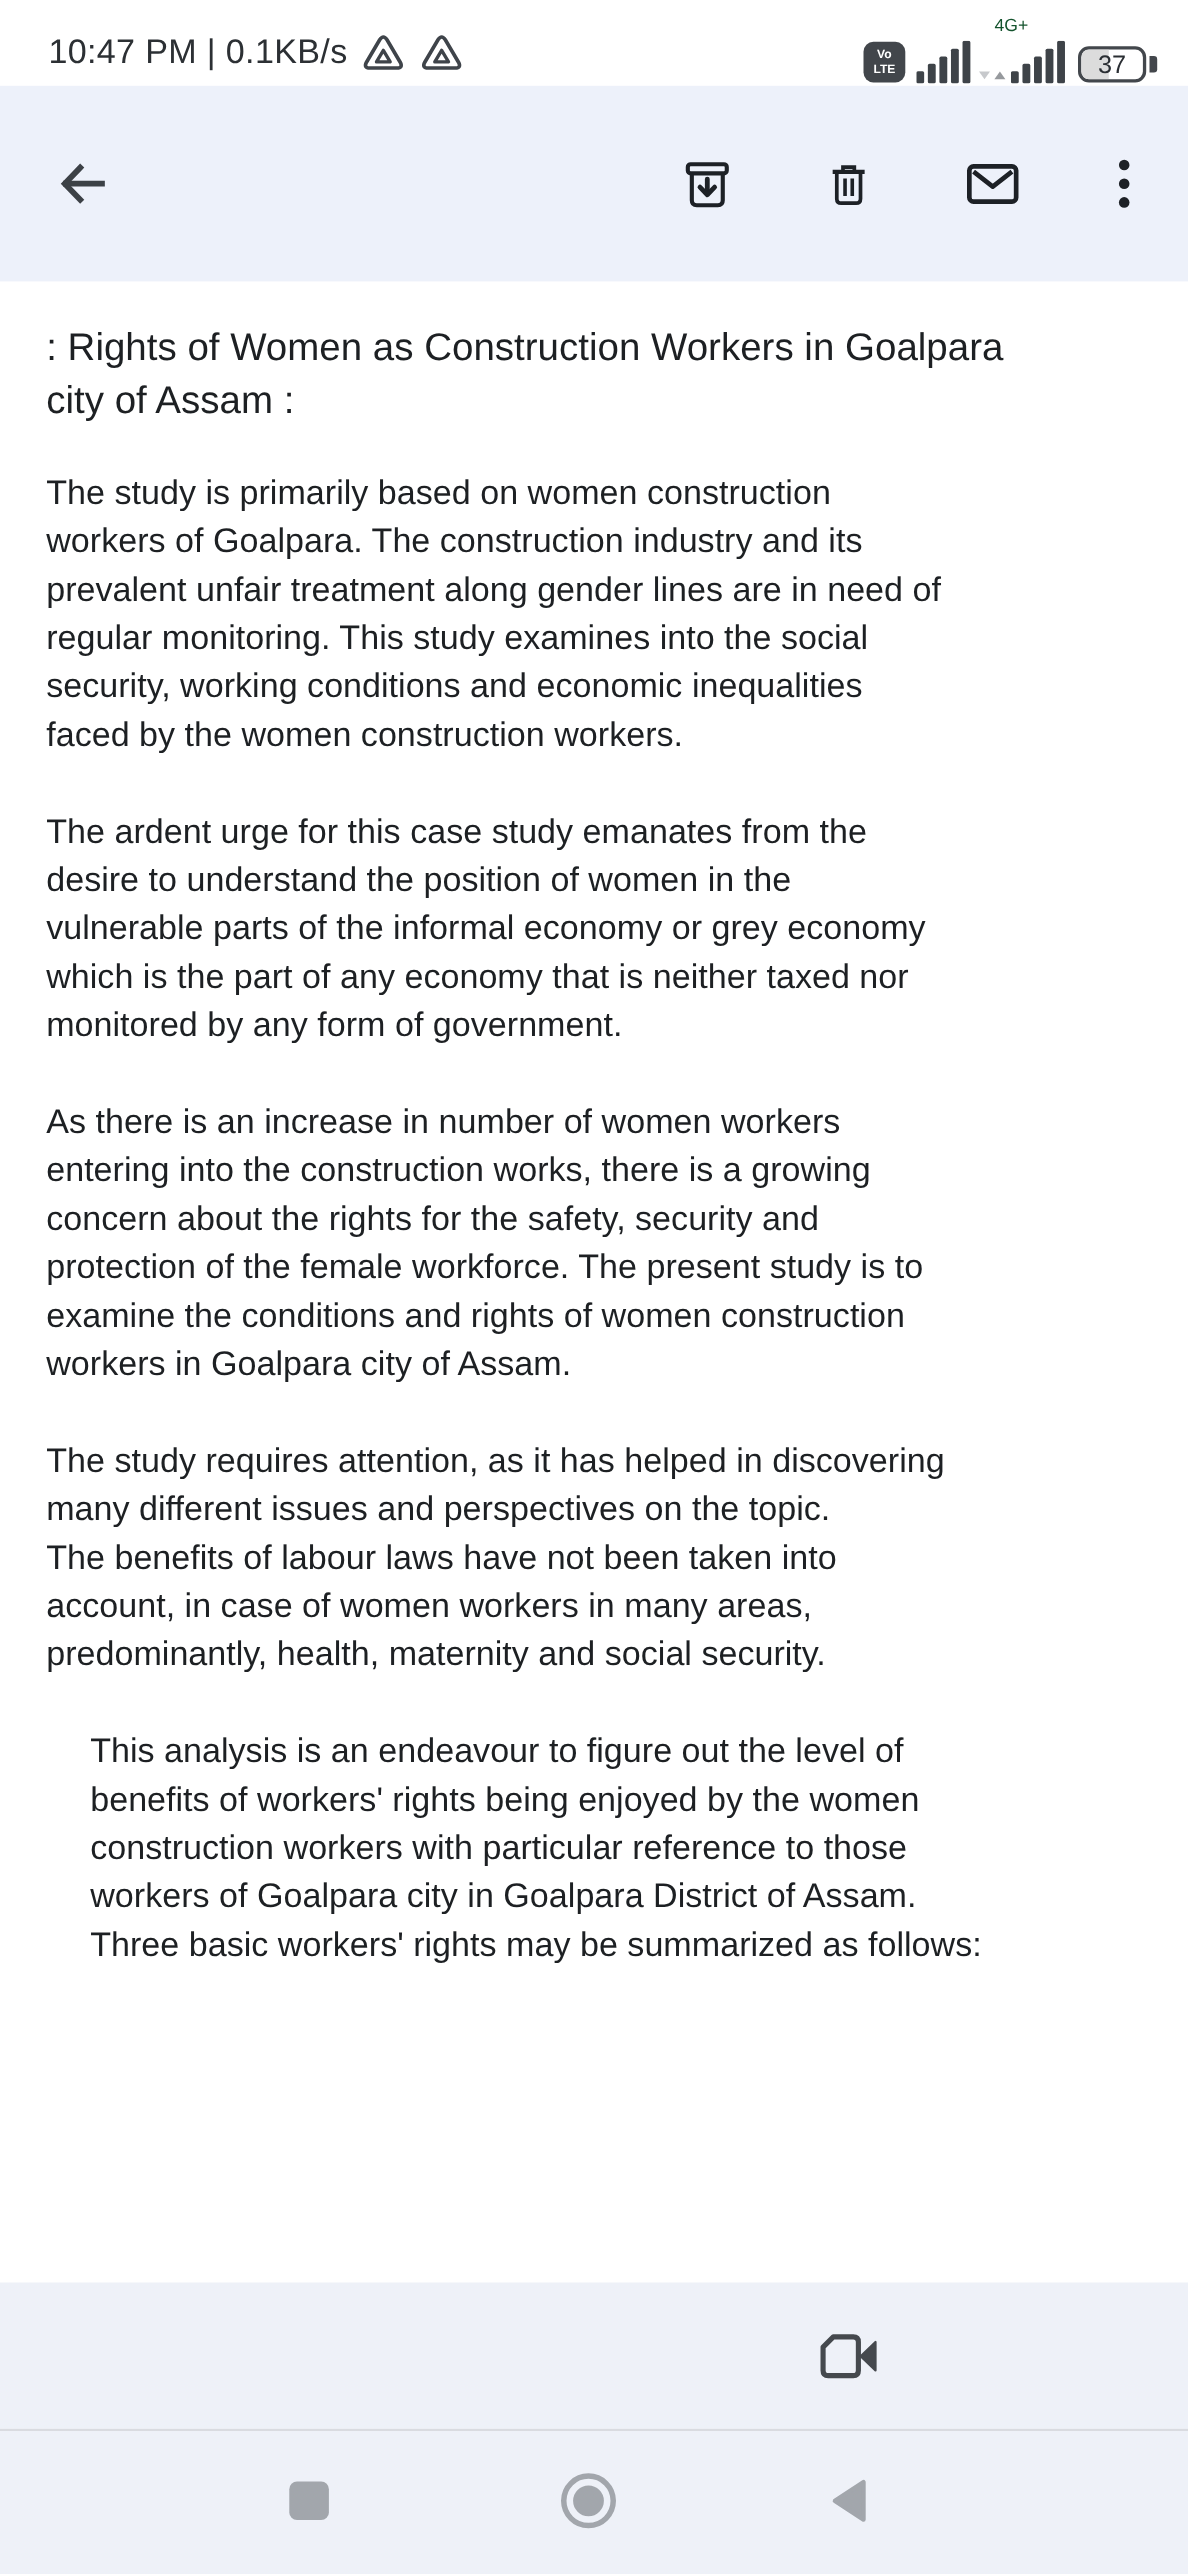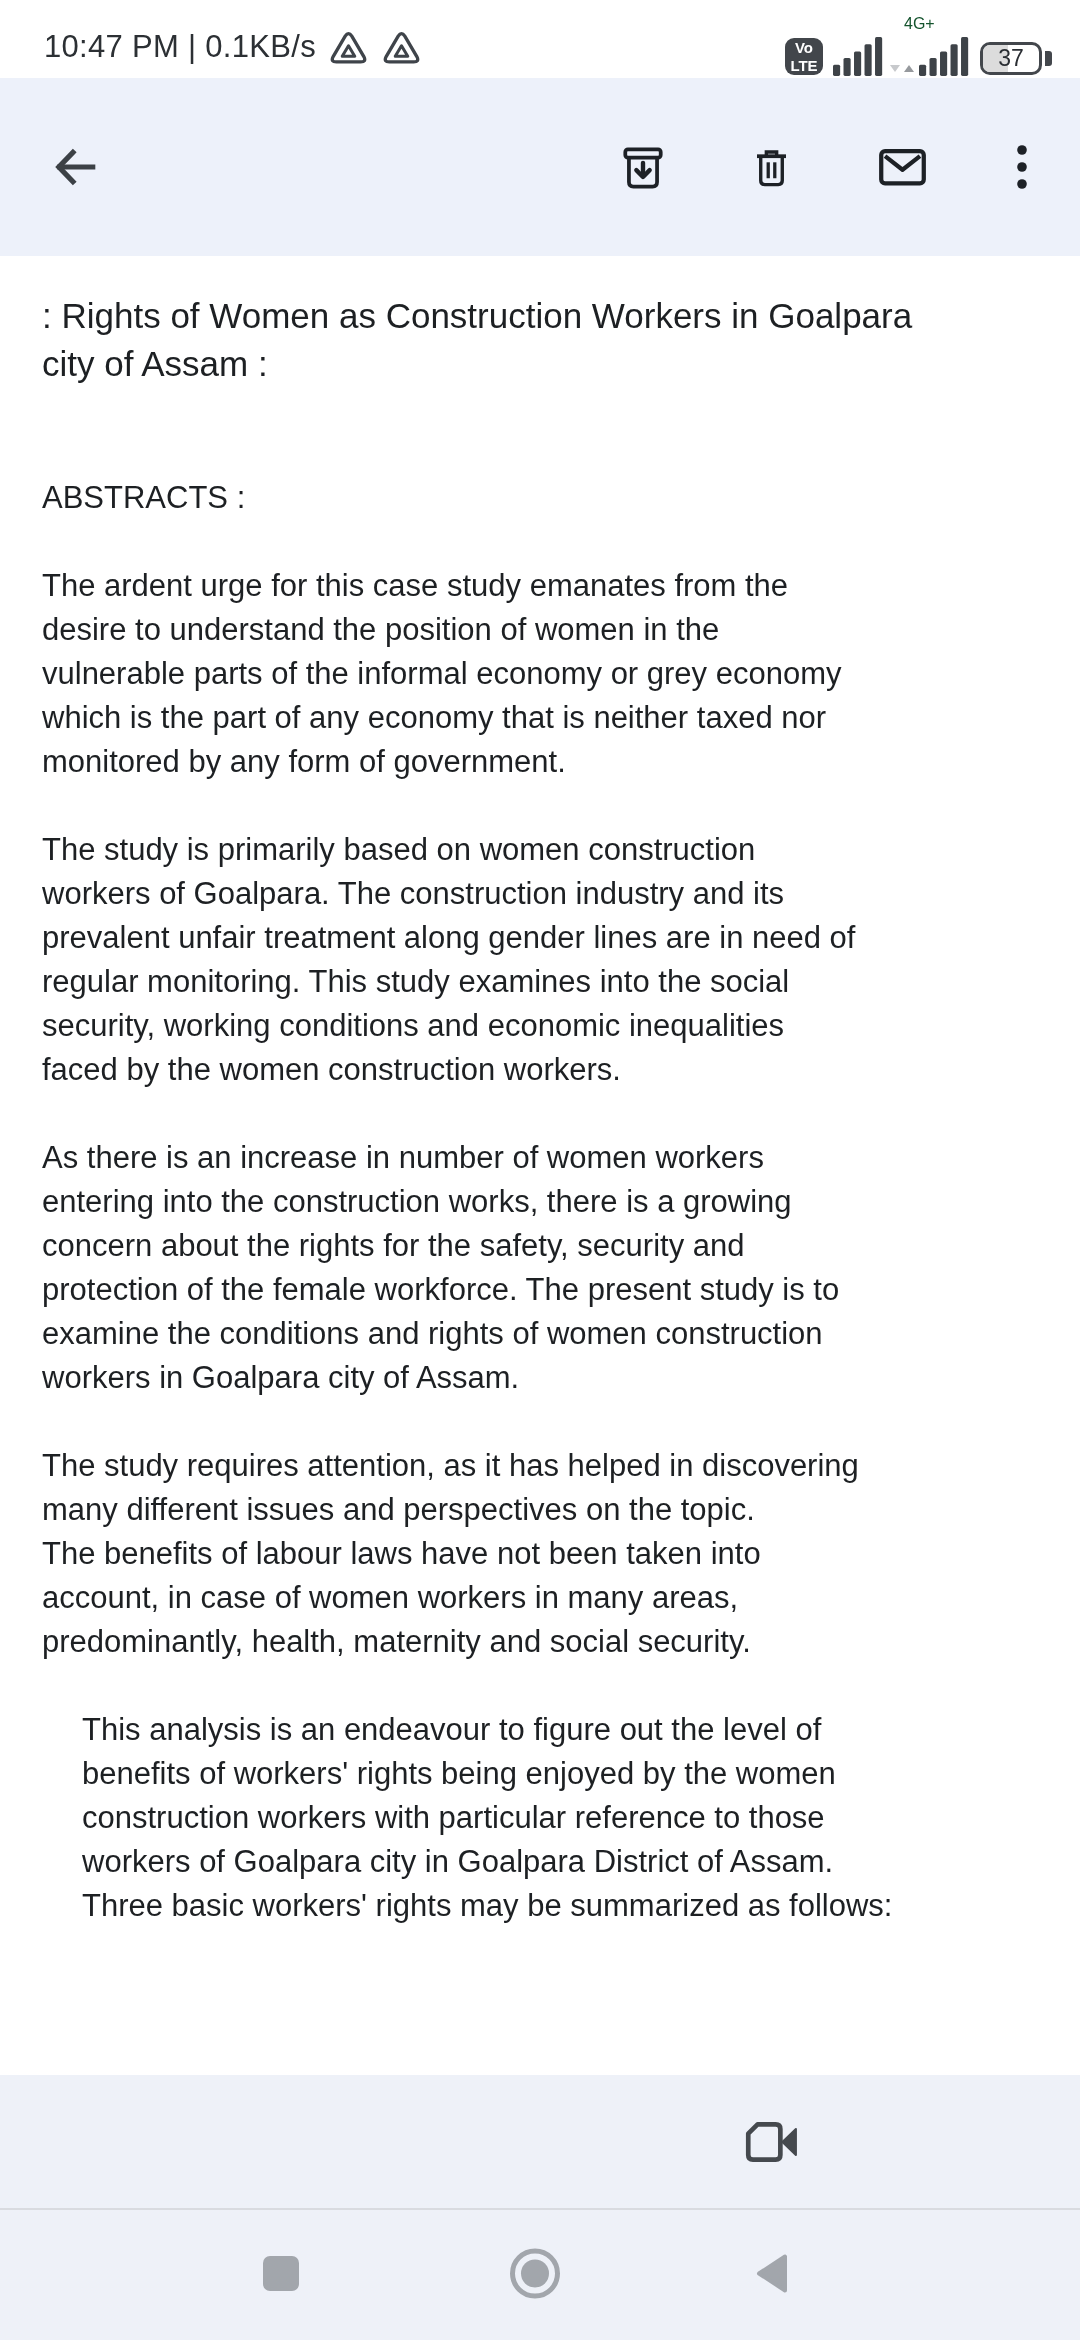--- a/index.html
+++ b/index.html
@@ -14,21 +14,21 @@
   .status-bar {
     position:absolute; top:0; left:0; width:1080px; height:78px;
     background:#ffffff; display:flex; align-items:center;
     justify-content:space-between; padding:16px 28px 0 44px;
   }
   .sb-left { display:flex; align-items:center; gap:12px; }
   .sb-time { font-size:31px; color:#2c3034; letter-spacing:0.3px; }
   .sb-right { display:flex; align-items:flex-end; gap:10px; }
   .volte {
     width:38px; height:37px; background:#42464b; border-radius:9px;
-    color:#ffffff; font-size:15px; font-weight:bold; line-height:1.15;
+    color:#ffffff; font-size:11px; font-weight:bold; line-height:1.15;
     display:flex; flex-direction:column; align-items:center; justify-content:center;
     margin-bottom:1px;
   }
   .sim2 { position:relative; width:76px; height:58px; }
   .net-label { position:absolute; top:-3px; left:10px; font-size:16px; color:#14532d; }
   .arrows { position:absolute; bottom:2px; left:-6px; }
   .sim2 svg.bars { position:absolute; bottom:0; right:0; }
   .battery { display:flex; align-items:center; margin-bottom:1px; }
   .batt-body {
     position:relative; width:62px; height:33px;
@@ -185,32 +185,31 @@
           <circle cx="11" cy="25" r="4.8" fill="#1d2126"></circle>
           <circle cx="11" cy="42" r="4.8" fill="#1d2126"></circle>
         </svg>
       </button>
     </div>
   </div>
 
   <main class="content">
     <h1>: Rights of Women as Construction Workers in Goalpara
 city of Assam :</h1>
-    <p class="section-heading">ABSTRACTS :</p>
-    <p class="para">The ardent urge for this case study emanates from the
-desire to understand the position of women in the
-vulnerable parts of the informal economy or grey economy
-which is the part of any economy that is neither taxed nor
-monitored by any form of government.</p>
     <p class="para">The study is primarily based on women construction
 workers of Goalpara. The construction industry and its
 prevalent unfair treatment along gender lines are in need of
 regular monitoring. This study examines into the social
 security, working conditions and economic inequalities
 faced by the women construction workers.</p>
+    <p class="para">The ardent urge for this case study emanates from the
+desire to understand the position of women in the
+vulnerable parts of the informal economy or grey economy
+which is the part of any economy that is neither taxed nor
+monitored by any form of government.</p>
     <p class="para">As there is an increase in number of women workers
 entering into the construction works, there is a growing
 concern about the rights for the safety, security and
 protection of the female workforce. The present study is to
 examine the conditions and rights of women construction
 workers in Goalpara city of Assam.</p>
     <p class="para">The study requires attention, as it has helped in discovering
 many different issues and perspectives on the topic.
 The benefits of labour laws have not been taken into
 account, in case of women workers in many areas,

